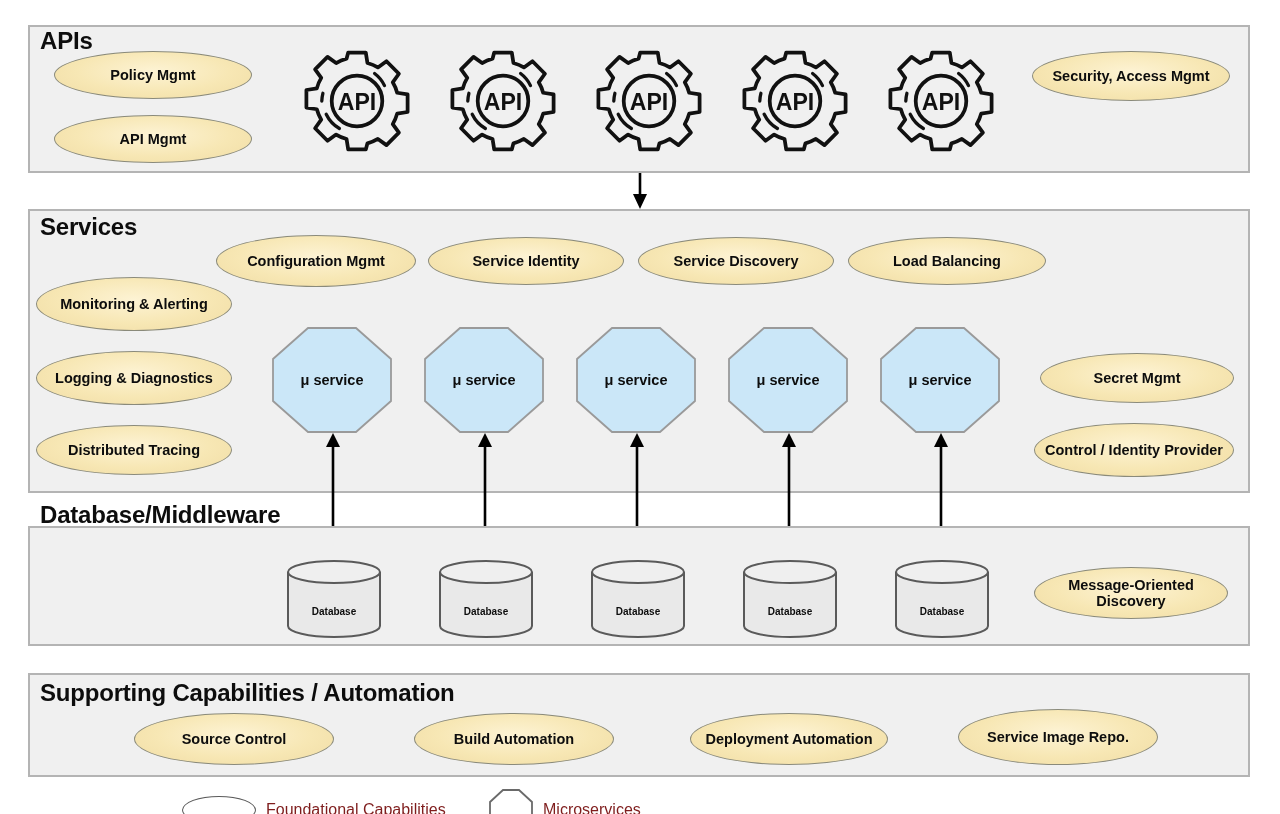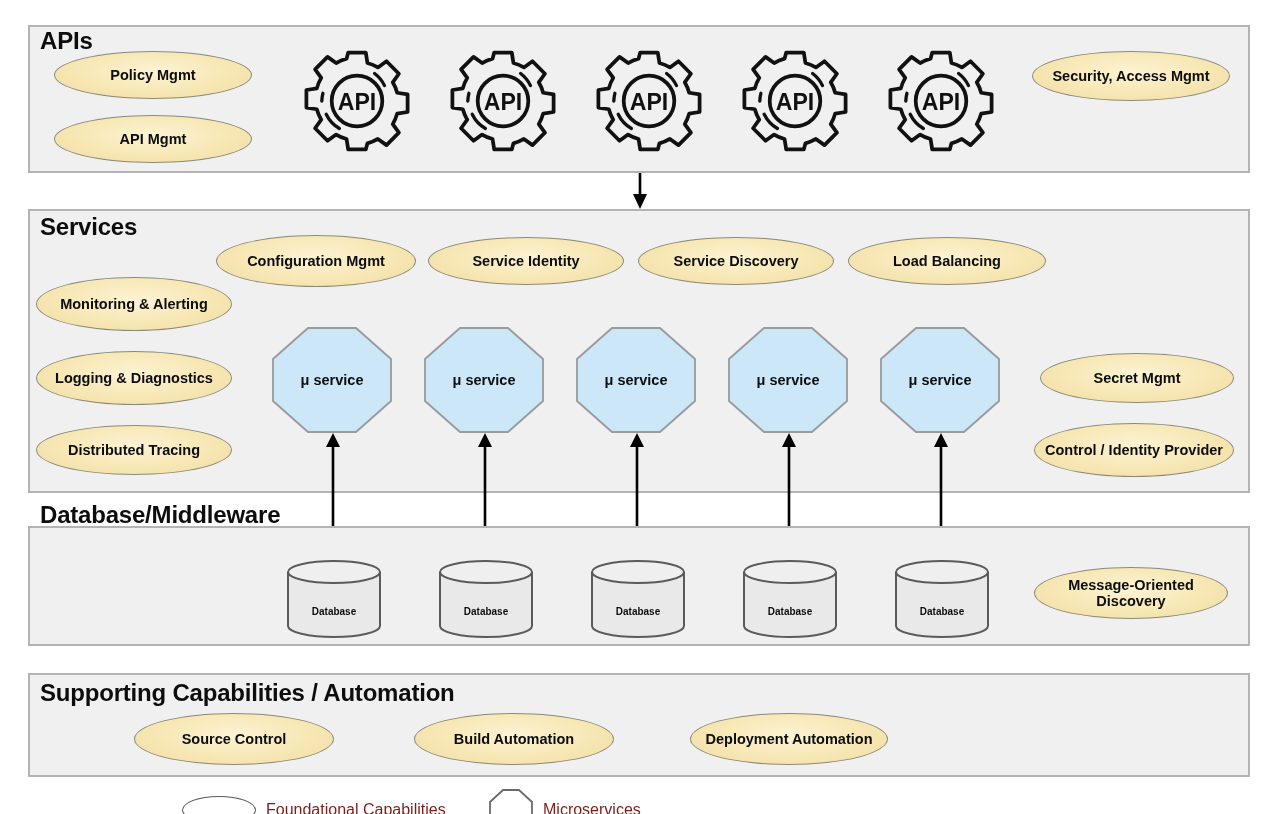--- a/index.html
+++ b/index.html
@@ -289,20 +289,21 @@
   </div>
 
   <div class="ellipse grad" style="left:1034px;top:546px;width:194px;height:52px;">Message-Oriented Discovery</div>
 
   <div class="band" style="left:28px;top:652px;width:1222px;height:104px;"></div>
   <div class="band-title" style="left:40px;top:658px;">Supporting Capabilities / Automation</div>
 
   <div class="ellipse grad" style="left:134px;top:692px;width:200px;height:52px;">Source Control</div>
   <div class="ellipse grad" style="left:414px;top:692px;width:200px;height:52px;">Build Automation</div>
   <div class="ellipse grad" style="left:690px;top:692px;width:198px;height:52px;">Deployment Automation</div>
+  <div class="ellipse grad" style="left:958px;top:688px;width:200px;height:56px;">Service Image Repo.</div>
 
   <div class="legend">
     <div class="legend-item" style="left:182px;top:10px;">
       <div class="legend-ellipse"></div>
       <span class="legend-text">Foundational Capabilities</span>
     </div>
 
     <div class="legend-item" style="left:489px;top:3px;">
       <div class="legend-oct">
         <svg width="44" height="42" viewBox="0 0 44 42">

